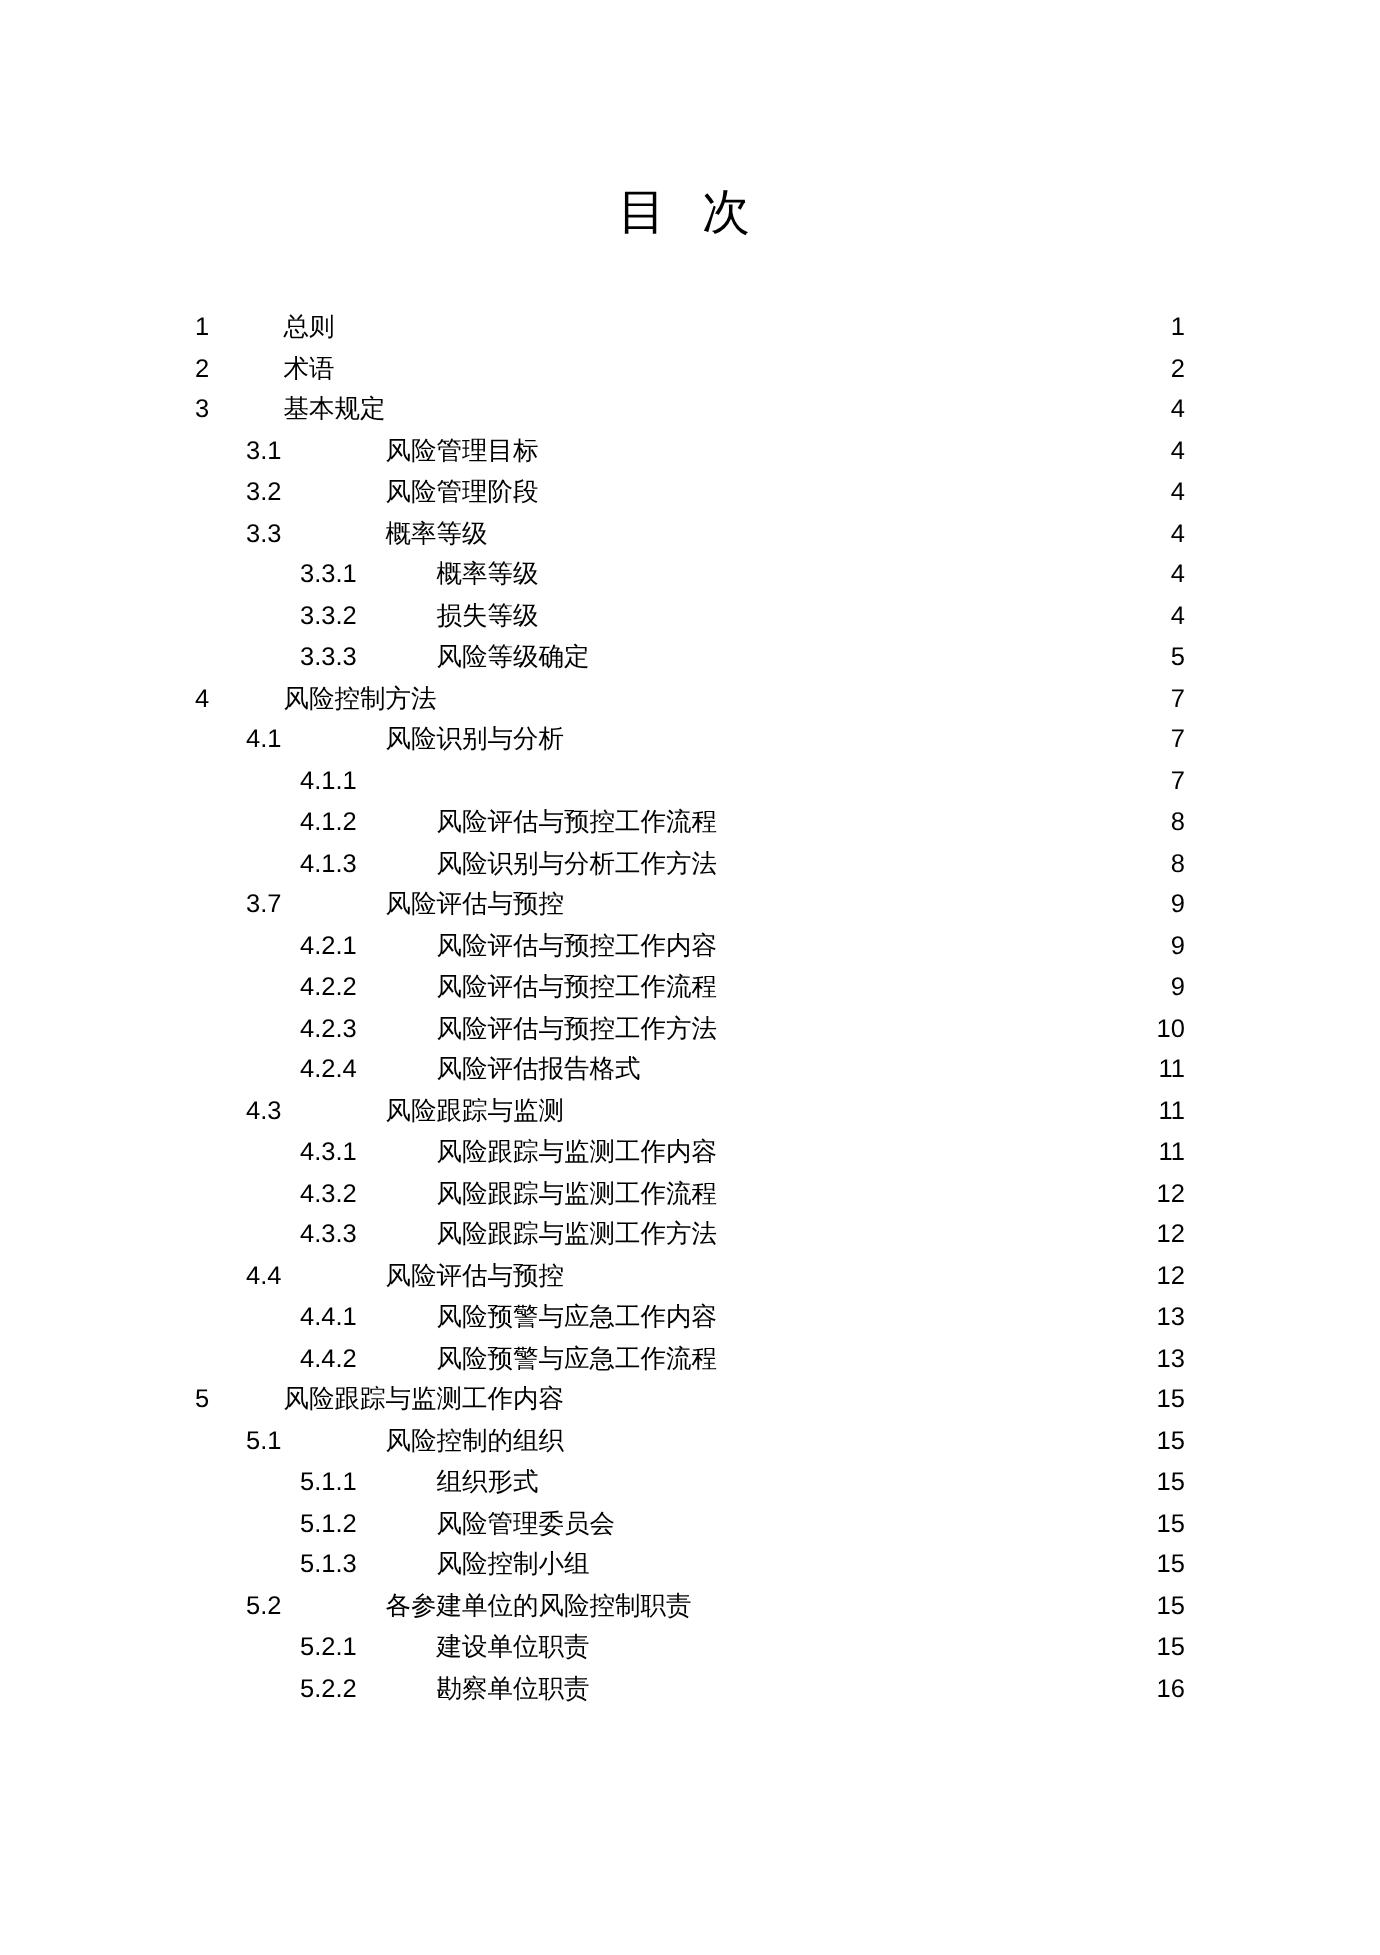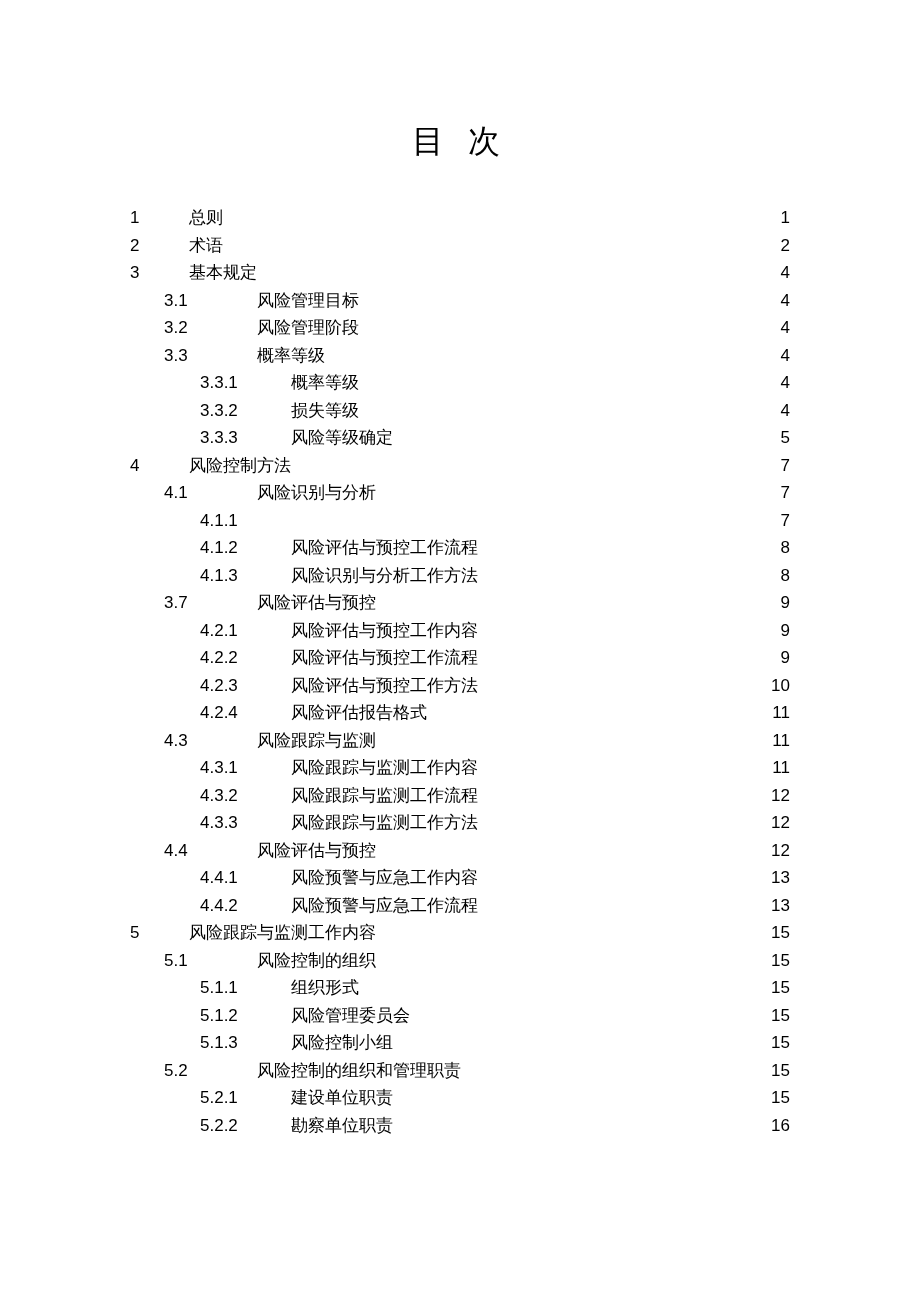--- a/index.html
+++ b/index.html
@@ -291,21 +291,21 @@
       </div>
       <div class="toc-row lv3">
         <span class="col-num">5.1.3</span>
         <span class="col-label">风险控制小组</span>
         <span class="col-leader"></span>
         <span class="leader-spacer"></span>
         <span class="col-page">15</span>
       </div>
       <div class="toc-row lv2">
         <span class="col-num">5.2</span>
-        <span class="col-label">风险控制的组织和管理职责</span>
+        <span class="col-label">各参建单位的风险控制职责</span>
         <span class="col-leader"></span>
         <span class="leader-spacer"></span>
         <span class="col-page">15</span>
       </div>
       <div class="toc-row lv3">
         <span class="col-num">5.2.1</span>
         <span class="col-label">建设单位职责</span>
         <span class="col-leader"></span>
         <span class="leader-spacer"></span>
         <span class="col-page">15</span>

